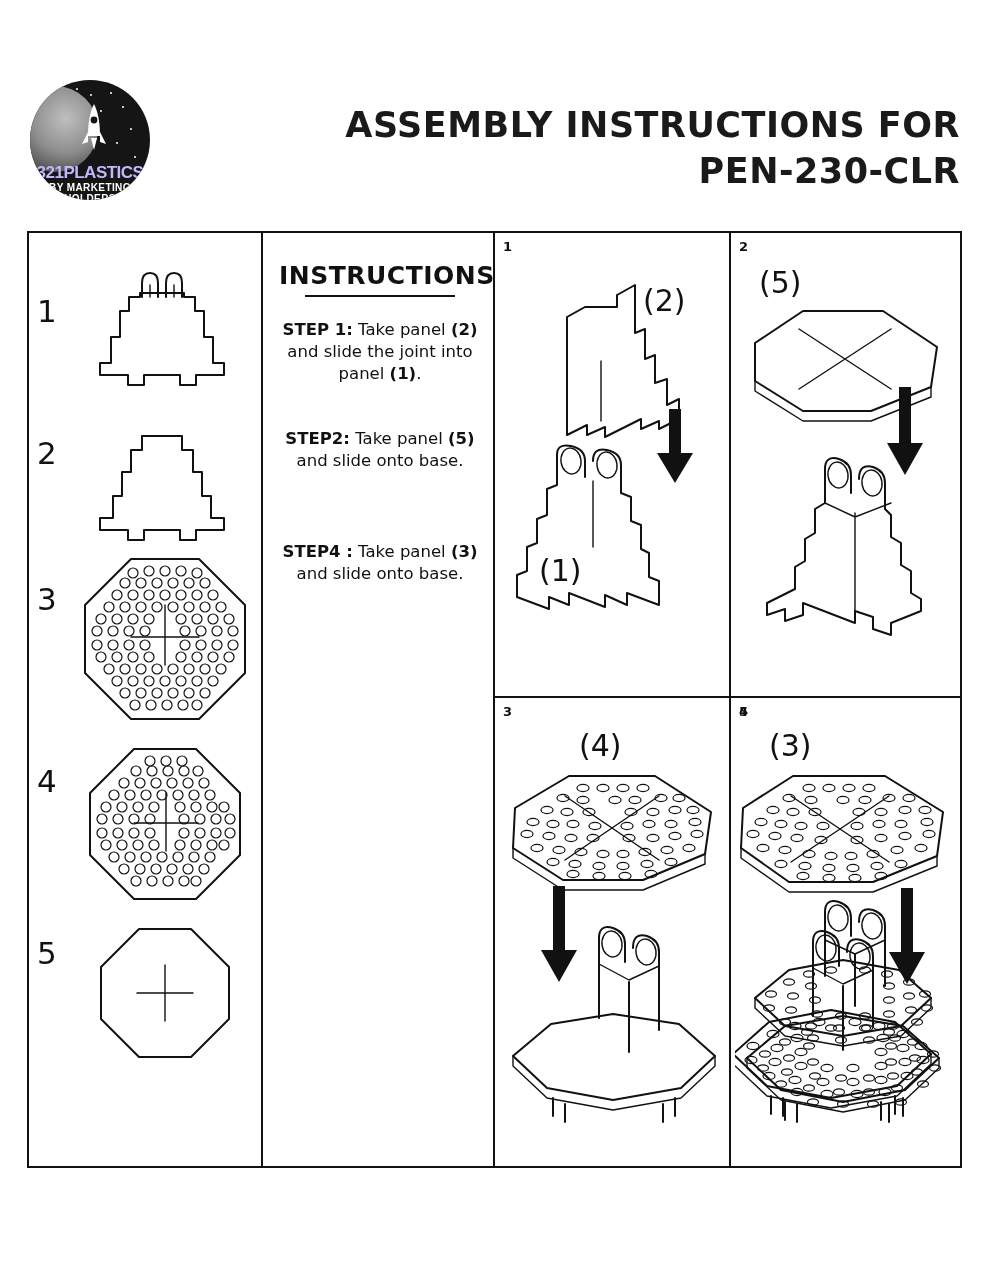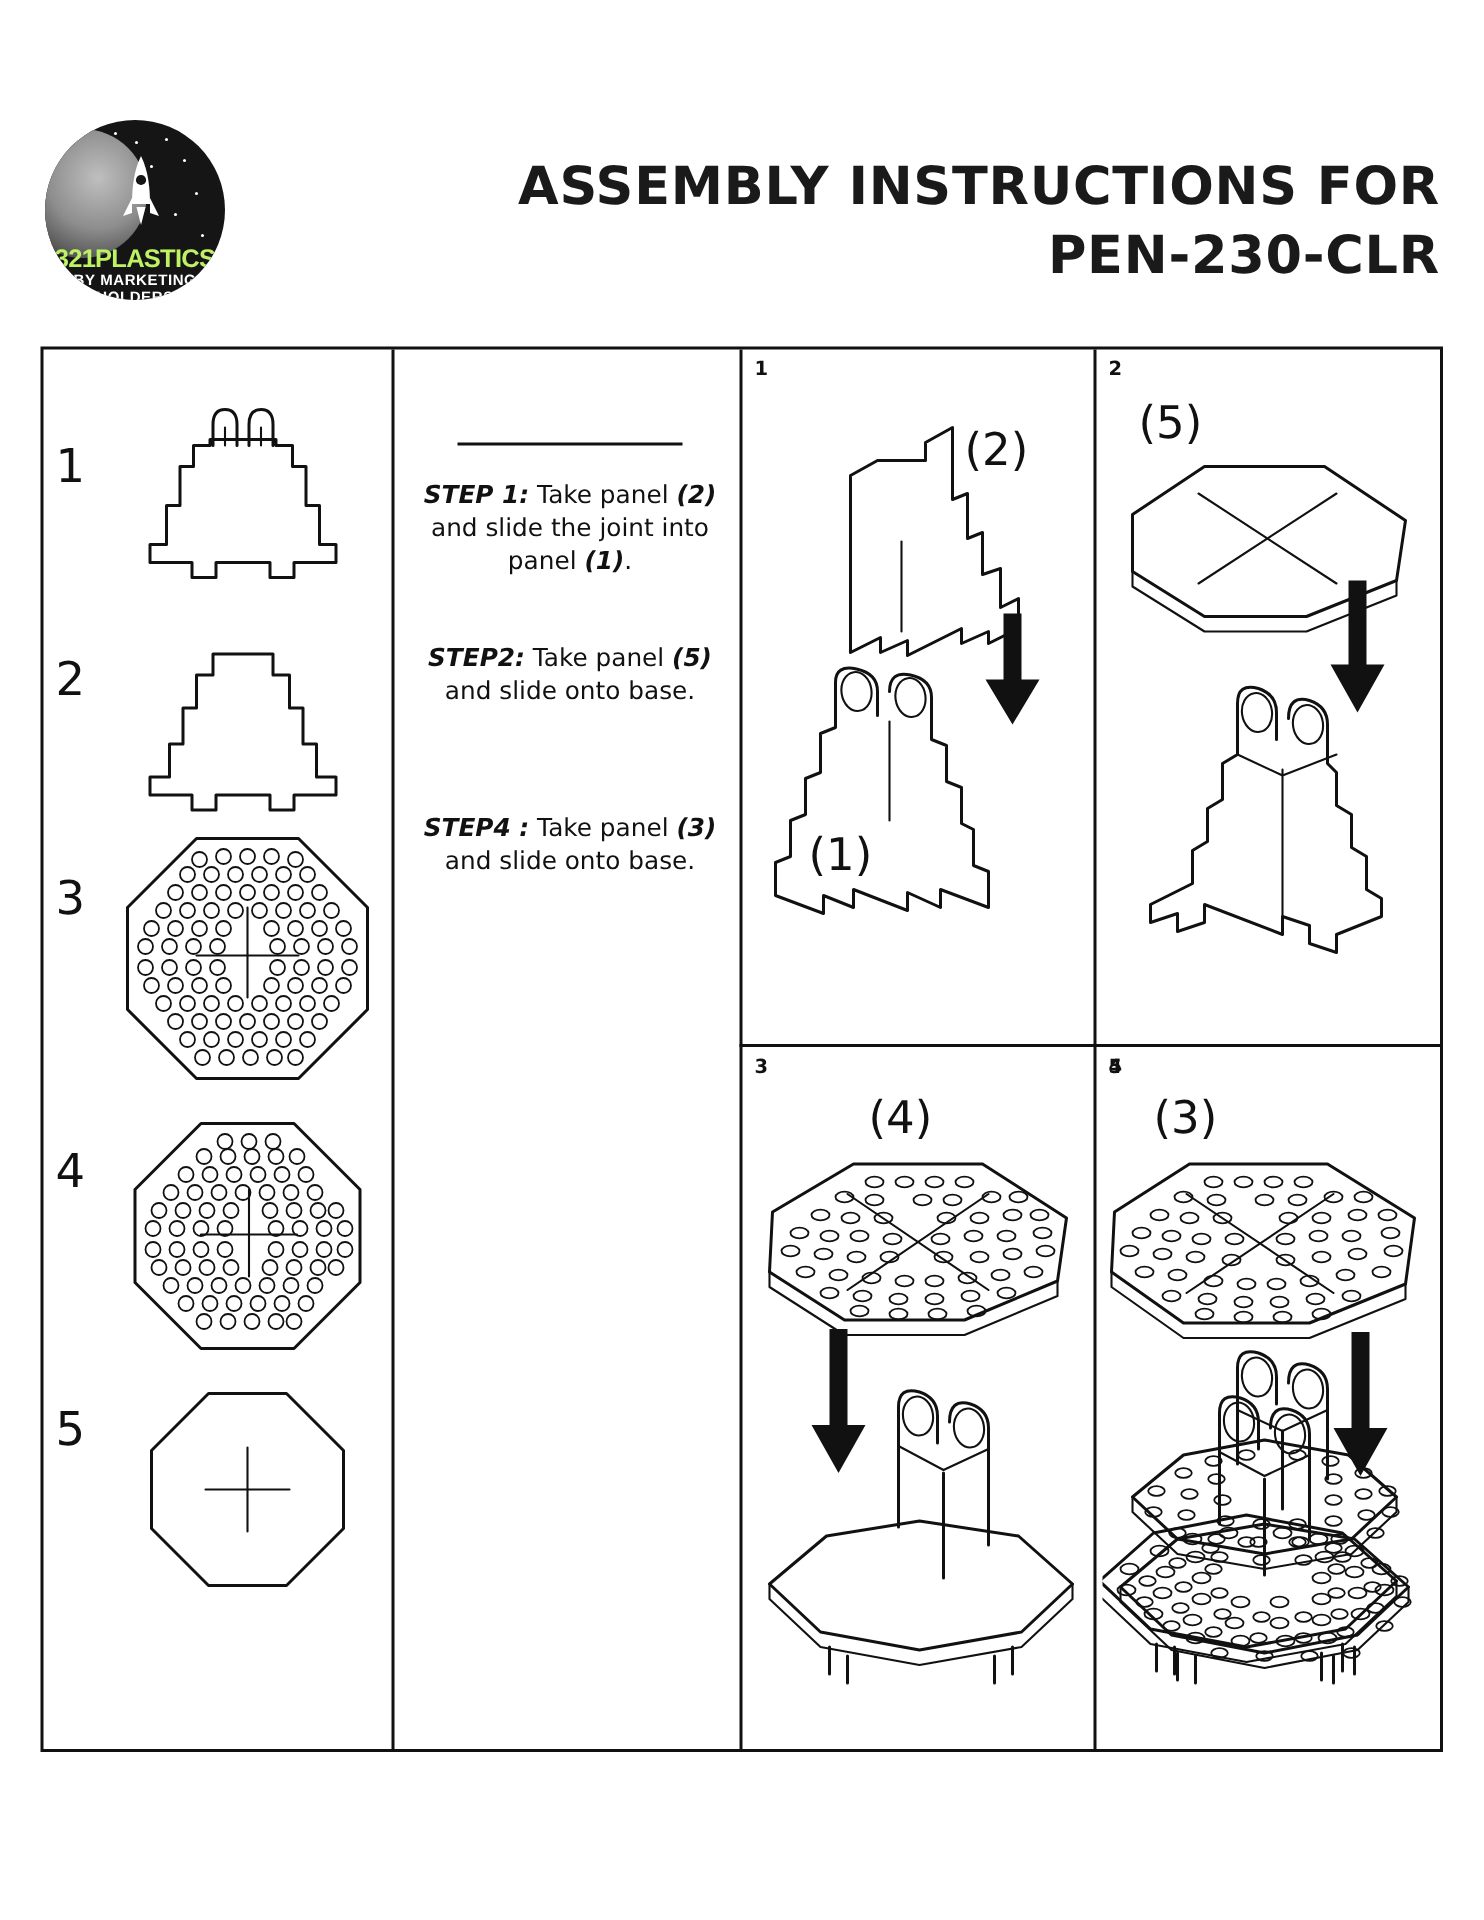--- a/index.html
+++ b/index.html
@@ -63,21 +63,21 @@
     top: 22px;
     width: 28px;
     height: 56px;
   }
   .logo-text {
     position: absolute;
     left: 2px;
     top: 84px;
     width: 116px;
     text-align: center;
-    color: #bef264;
+    color: #c4b5fd;
     font-weight: bold;
     font-size: 17px;
     letter-spacing: -0.5px;
     line-height: 17px;
   }
   .logo-sub {
     position: absolute;
     left: 2px;
     top: 102px;
     width: 116px;
@@ -165,21 +165,21 @@
   }
   .instr-step {
     position: absolute;
     width: 214px;
     left: 10px;
     font-size: 16.5px;
     line-height: 22px;
     font-family: "DejaVu Sans", sans-serif;
     text-align: center;
   }
-  .instr-step b { font-weight: bold; font-style: italic; }
+  .instr-step b { font-weight: bold; }
   .s1 { top: 86px; }
   .s2 { top: 195px; }
   .s3 { top: 255px; }
   .s4 { top: 308px; }
 
   svg { display: block; }
   .ln { fill: none; stroke: #111111; stroke-width: 2; stroke-linejoin: round; stroke-linecap: round; }
   .ln-thin { fill: none; stroke: #111111; stroke-width: 1.4; stroke-linejoin: round; stroke-linecap: round; }
   .hole { fill: none; stroke: #111111; stroke-width: 1.2; }
   .arrow { fill: #111111; }
@@ -422,20 +422,21 @@
     </svg>
 
     <div class="panel-num" style="left:8px; top:702px;">5</div>
     <svg style="position:absolute; left:66px; top:690px;" width="140" height="140" viewBox="0 0 140 140">
       <path class="ln" d="M44 6 L96 6 L134 44 L134 96 L96 134 L44 134 L6 96 L6 44 Z"></path>
       <path class="ln-thin" d="M70 42 L70 98 M42 70 L98 70"></path>
     </svg>
   </div>
 
   <div class="cell instr-col">
+    <div class="instr-title">INSTRUCTIONS</div>
     <div class="instr-rule"></div>
 
     <div class="instr-step s1">
       <b>STEP 1:</b><span> Take panel </span><b>(2)</b><span> and slide the joint into panel </span><b>(1)</b><span>.</span>
     </div>
 
     <div class="instr-step s2">
       <b>STEP2:</b><span> Take panel </span><b>(5)</b><span> and slide onto base.</span>
     </div>
 

